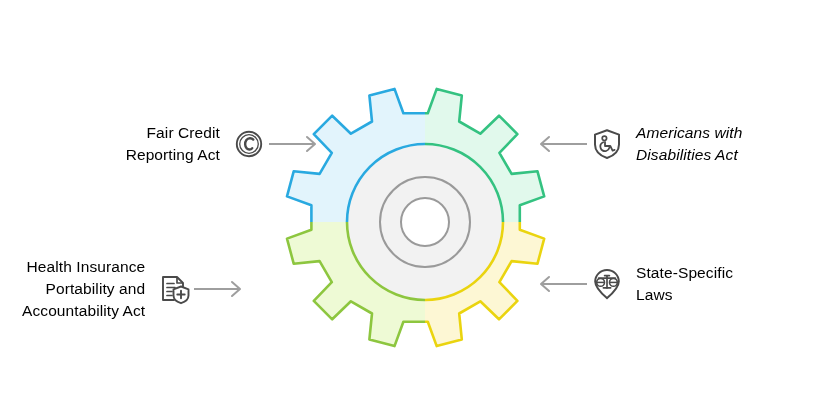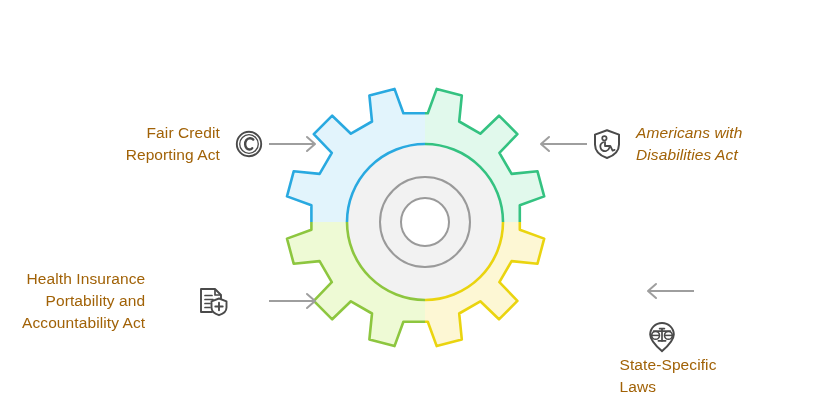--- a/index.html
+++ b/index.html
@@ -22,21 +22,21 @@
 
   
   .label-block {
     position: absolute;
     display: flex;
     align-items: center;
   }
   .label-text {
     font-size: 15.5px;
     line-height: 22px;
-    color: #a16207;
+    color: #000000;
     letter-spacing: 0.1px;
     white-space: pre-line;
   }
   .label-left .label-text { text-align: right; }
   .label-right .label-text { text-align: left; }
 
   .icon-box {
     width: 34px;
     height: 34px;
     flex: 0 0 34px;
@@ -51,23 +51,23 @@
     width: 58px;
     height: 24px;
     flex: 0 0 58px;
     display: flex;
     align-items: center;
     justify-content: center;
   }
 
   
   #block-fcra  { left: 84px;  top: 122px; width: 240px; justify-content: flex-end; }
-  #block-hipaa { left: 22px;  top: 268px; width: 302px; justify-content: space-between; }
+  #block-hipaa { left: 22px;  top: 256px; width: 302px; justify-content: flex-start; }
   #block-ada   { left: 532px; top: 122px; width: 272px; justify-content: flex-start; font-style: italic; }
-  #block-state { left: 532px; top: 262px; width: 272px; justify-content: flex-start; flex-direction: column; }
+  #block-state { left: 532px; top: 262px; width: 272px; justify-content: flex-start; }
 
   #gear-wrap {
     position: absolute;
     left: 275px;
     top: 74px;
     width: 300px;
     height: 295px;
   }
 </style>
 </head>

